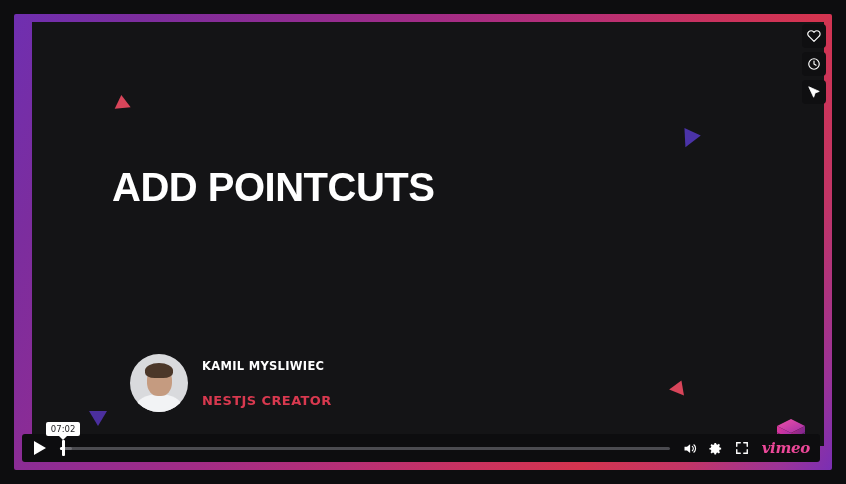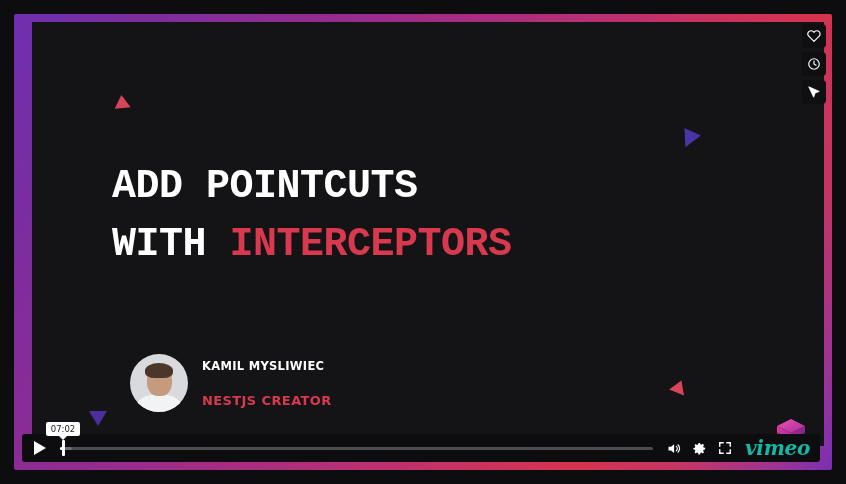--- a/index.html
+++ b/index.html
@@ -87,21 +87,21 @@
   }
 
   
   .title-block {
     position: absolute;
     left: 80px;
     top: 145px;
     line-height: 1.0;
   }
   .title-line {
-    font-family: Liberation Mono, monospace;
+    font-family: Liberation Sans, sans-serif;
     font-weight: bold;
     font-size: 40px;
     letter-spacing: -0.5px;
     color: #ffffff;
     white-space: nowrap;
     display: block;
     text-transform: uppercase;
   }
   .title-line.second { margin-top: 18px; }
   .accent { color: #d8394f; }
@@ -317,43 +317,42 @@
   .ctrl-icon {
     display: flex;
     align-items: center;
     justify-content: center;
     width: 16px; height: 16px;
   }
   .vimeo-logo {
     font-family: "DejaVu Serif", serif;
     font-style: italic;
     font-weight: bold;
-    font-size: 20px;
-    color: #14b8a6;
+    font-size: 15px;
+    color: #ec4899;
     letter-spacing: -0.3px;
     margin-left: 2px;
   }
 </style>
 </head>
 <body>
 
 <div id="player-root">
 
   <div class="gradient-frame">
 
     <div class="stage">
 
       <div class="tri tri-red-top"></div>
       <div class="tri tri-purple-right"></div>
       <div class="tri tri-red-bottom"></div>
       <div class="tri tri-purple-bottom"></div>
 
       <div class="title-block">
         <span class="title-line">ADD POINTCUTS</span>
-        <span class="title-line second"><span>WITH </span><span class="accent">INTERCEPTORS</span></span>
       </div>
 
       <div class="speakers">
 
         <div class="speaker">
           <div class="avatar av-1">
             <div class="av-body"></div>
             <div class="av-head"></div>
             <div class="av-hair"></div>
           </div>

